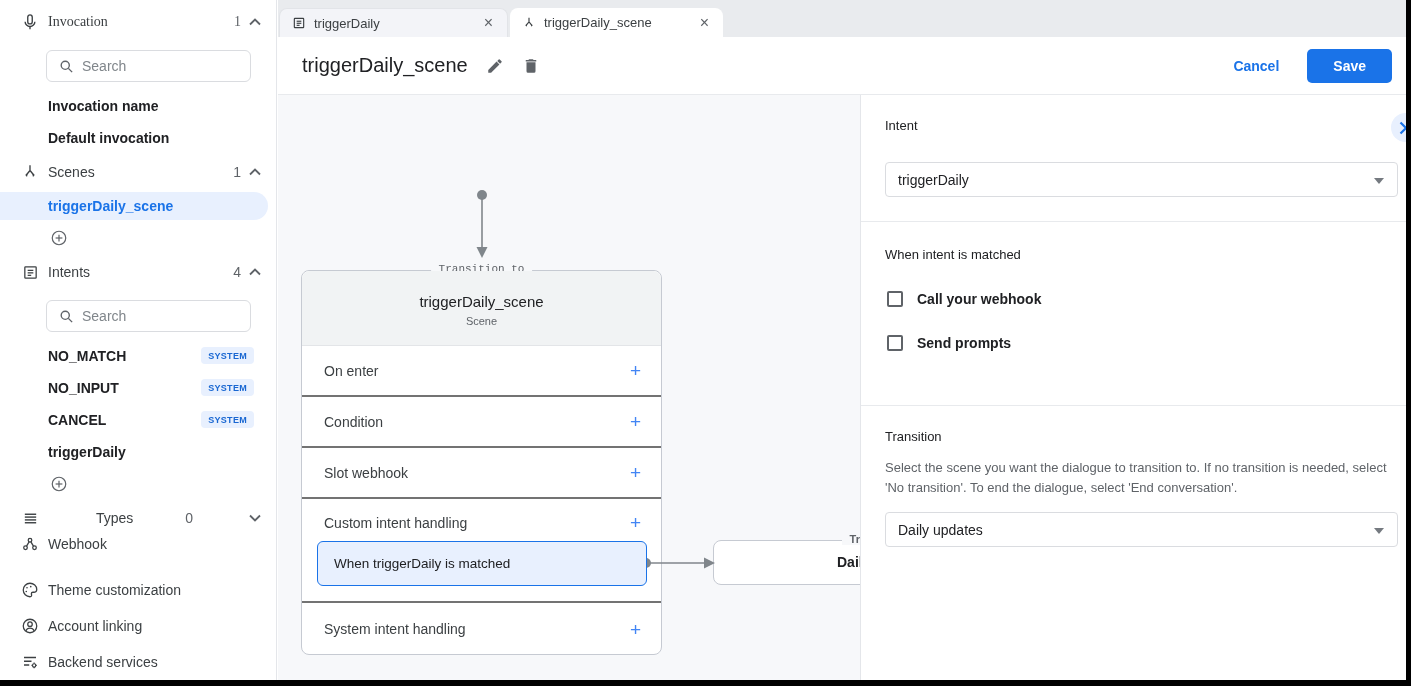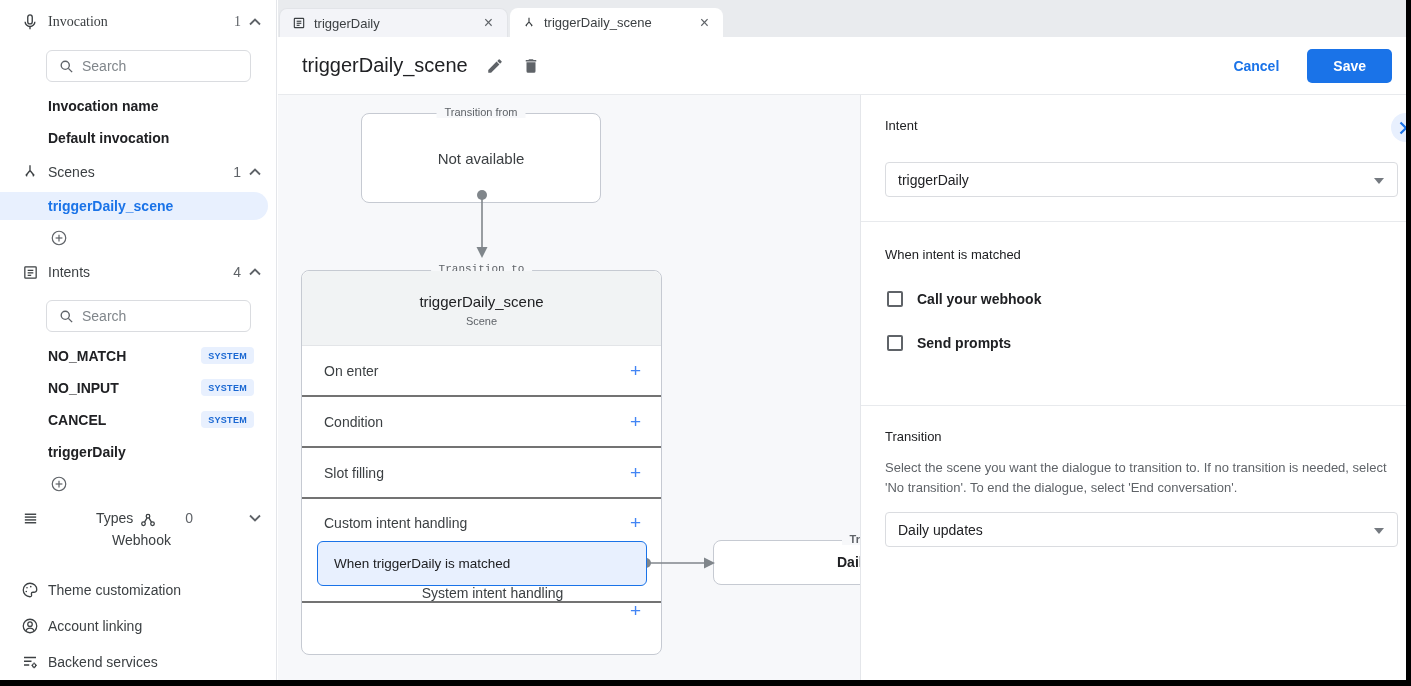--- a/index.html
+++ b/index.html
@@ -207,21 +207,21 @@
       </span>
       <span class="slabel">Types</span>
       <span class="scount">0</span>
       <span class="schev">
         <svg width="12" height="8" viewBox="0 0 12 8" fill="none" stroke="#5f6368" stroke-width="1.8">
             <polyline points="1,1.5 6,6.5 11,1.5"></polyline>
           </svg>
       </span>
     </div>
 
-    <div class="side-row" style="top:508px;flex-direction:column;">
+    <div class="side-row" style="top:530px;">
       <span class="sicon">
         <svg width="18" height="18" viewBox="0 0 24 24" fill="none" stroke="currentColor" stroke-width="1.7">
             <circle cx="6" cy="17" r="2.4"></circle>
             <circle cx="18" cy="17" r="2.4"></circle>
             <circle cx="12" cy="7" r="2.4"></circle>
             <line x1="10.8" y1="9.2" x2="7.4" y2="14.9"></line>
             <line x1="13.2" y1="9.2" x2="16.6" y2="14.9"></line>
           </svg>
       </span>
       <span class="slabel">Webhook</span>
@@ -308,24 +308,20 @@
         <svg width="18" height="18" viewBox="0 0 24 24" fill="currentColor">
             <path d="M6 19a2 2 0 0 0 2 2h8a2 2 0 0 0 2-2V7H6v12zM19 4h-3.5l-1-1h-5l-1 1H5v2h14V4z"></path>
           </svg>
       </span>
       <button class="cancel-btn">Cancel</button>
       <button class="save-btn">Save</button>
     </div>
 
     <div class="canvas">
 
-      <div class="fbox tfrom">
-        <span class="flegend">Transition from</span>
-        <div class="fcontent">Not available</div>
-      </div>
 
       <svg class="arrow-svg" style="left:194px; top:94px;" width="20" height="72">
         <circle cx="10" cy="6" r="5" fill="#80868b"></circle>
         <line x1="10" y1="10" x2="10" y2="58" stroke="#80868b" stroke-width="1.6"></line>
         <polygon points="4.5,58 15.5,58 10,69" fill="#80868b"></polygon>
       </svg>
 
       <div class="fbox scene-card">
         <span class="flegend">Transition to</span>
         <div class="scene-head">
@@ -334,28 +330,28 @@
         </div>
         <div class="srow" style="top:75px; height:51px;">
           <span class="rlabel">On enter</span>
           <span class="rplus">+</span>
         </div>
         <div class="srow" style="top:126px; height:51px;">
           <span class="rlabel">Condition</span>
           <span class="rplus">+</span>
         </div>
         <div class="srow" style="top:177px; height:51px;">
-          <span class="rlabel">Slot filling</span>
+          <span class="rlabel">Slot webhook</span>
           <span class="rplus">+</span>
         </div>
         <div class="srow srow-label-top" style="top:228px; height:104px;">
           <span class="rlabel">Custom intent handling</span>
           <span class="rplus">+</span>
         </div>
-        <div class="srow" style="top:314px; height:52px; border-bottom:none;flex-direction:column;">
+        <div class="srow" style="top:332px; height:52px; border-bottom:none;">
           <span class="rlabel">System intent handling</span>
           <span class="rplus">+</span>
         </div>
       </div>
 
       <div class="handler-box">
         <span>When triggerDaily is matched</span>
       </div>
 
       <svg class="arrow-svg" style="left:362px; top:460px;" width="78" height="16">

